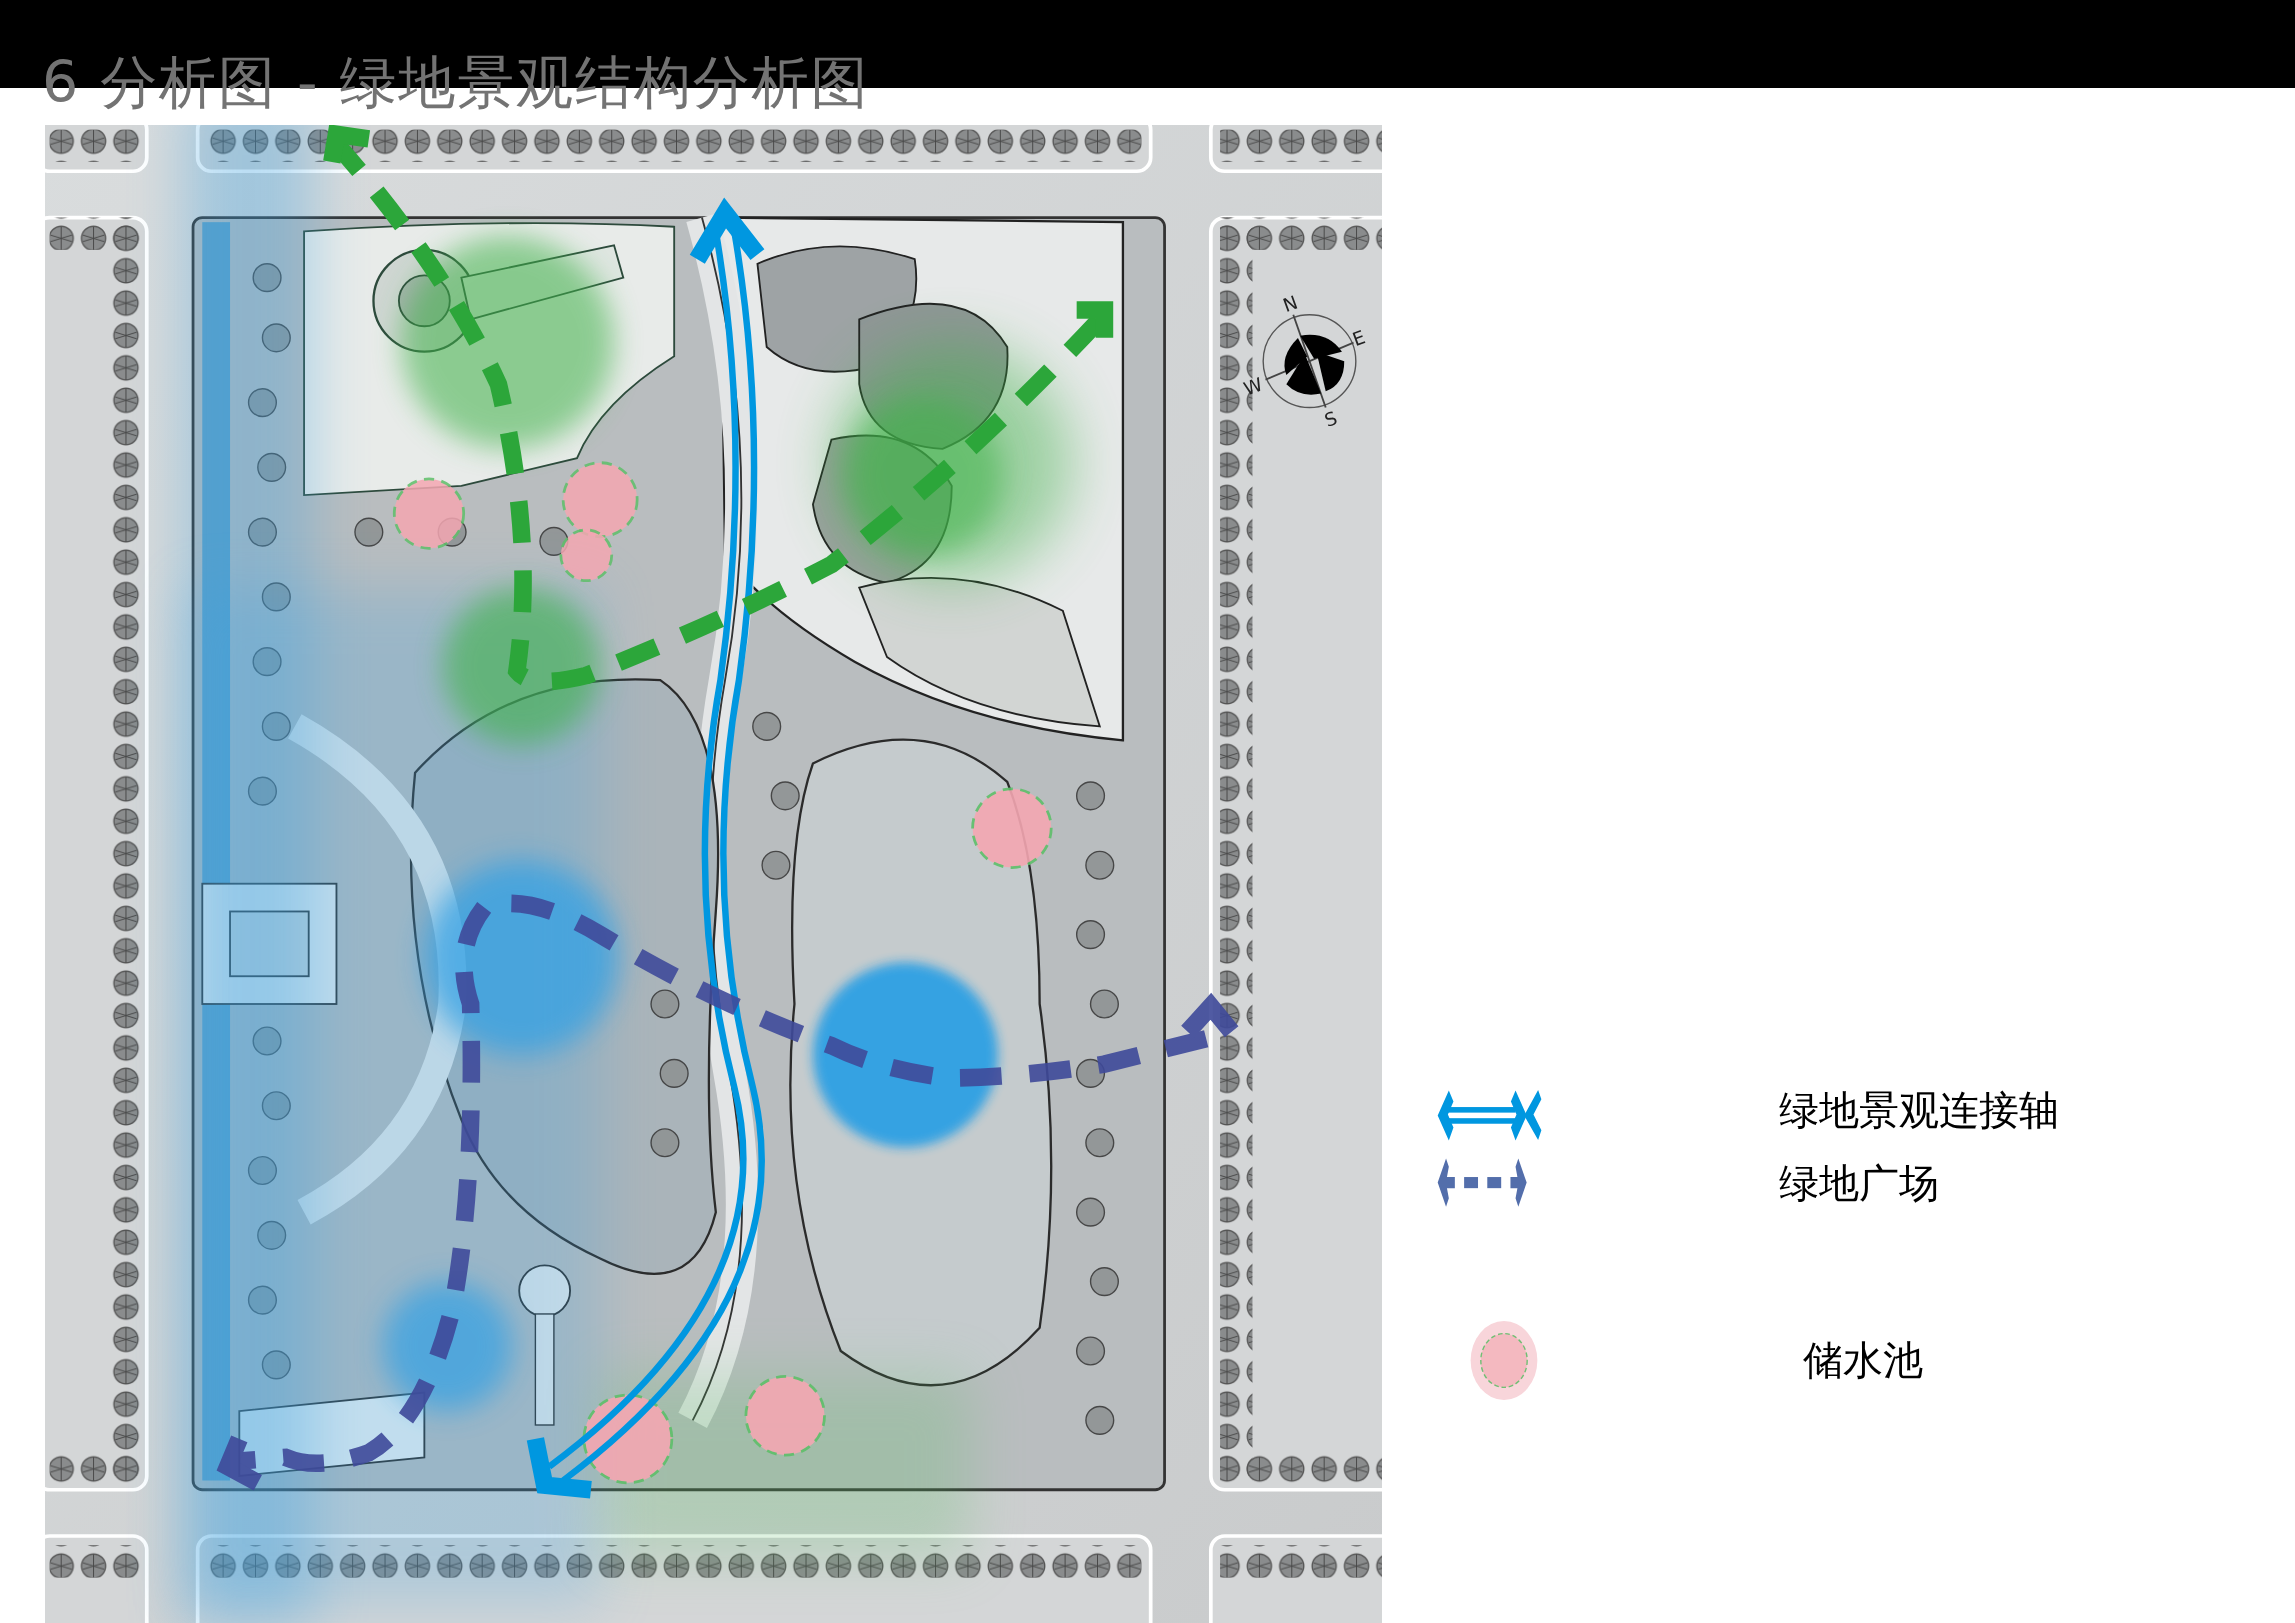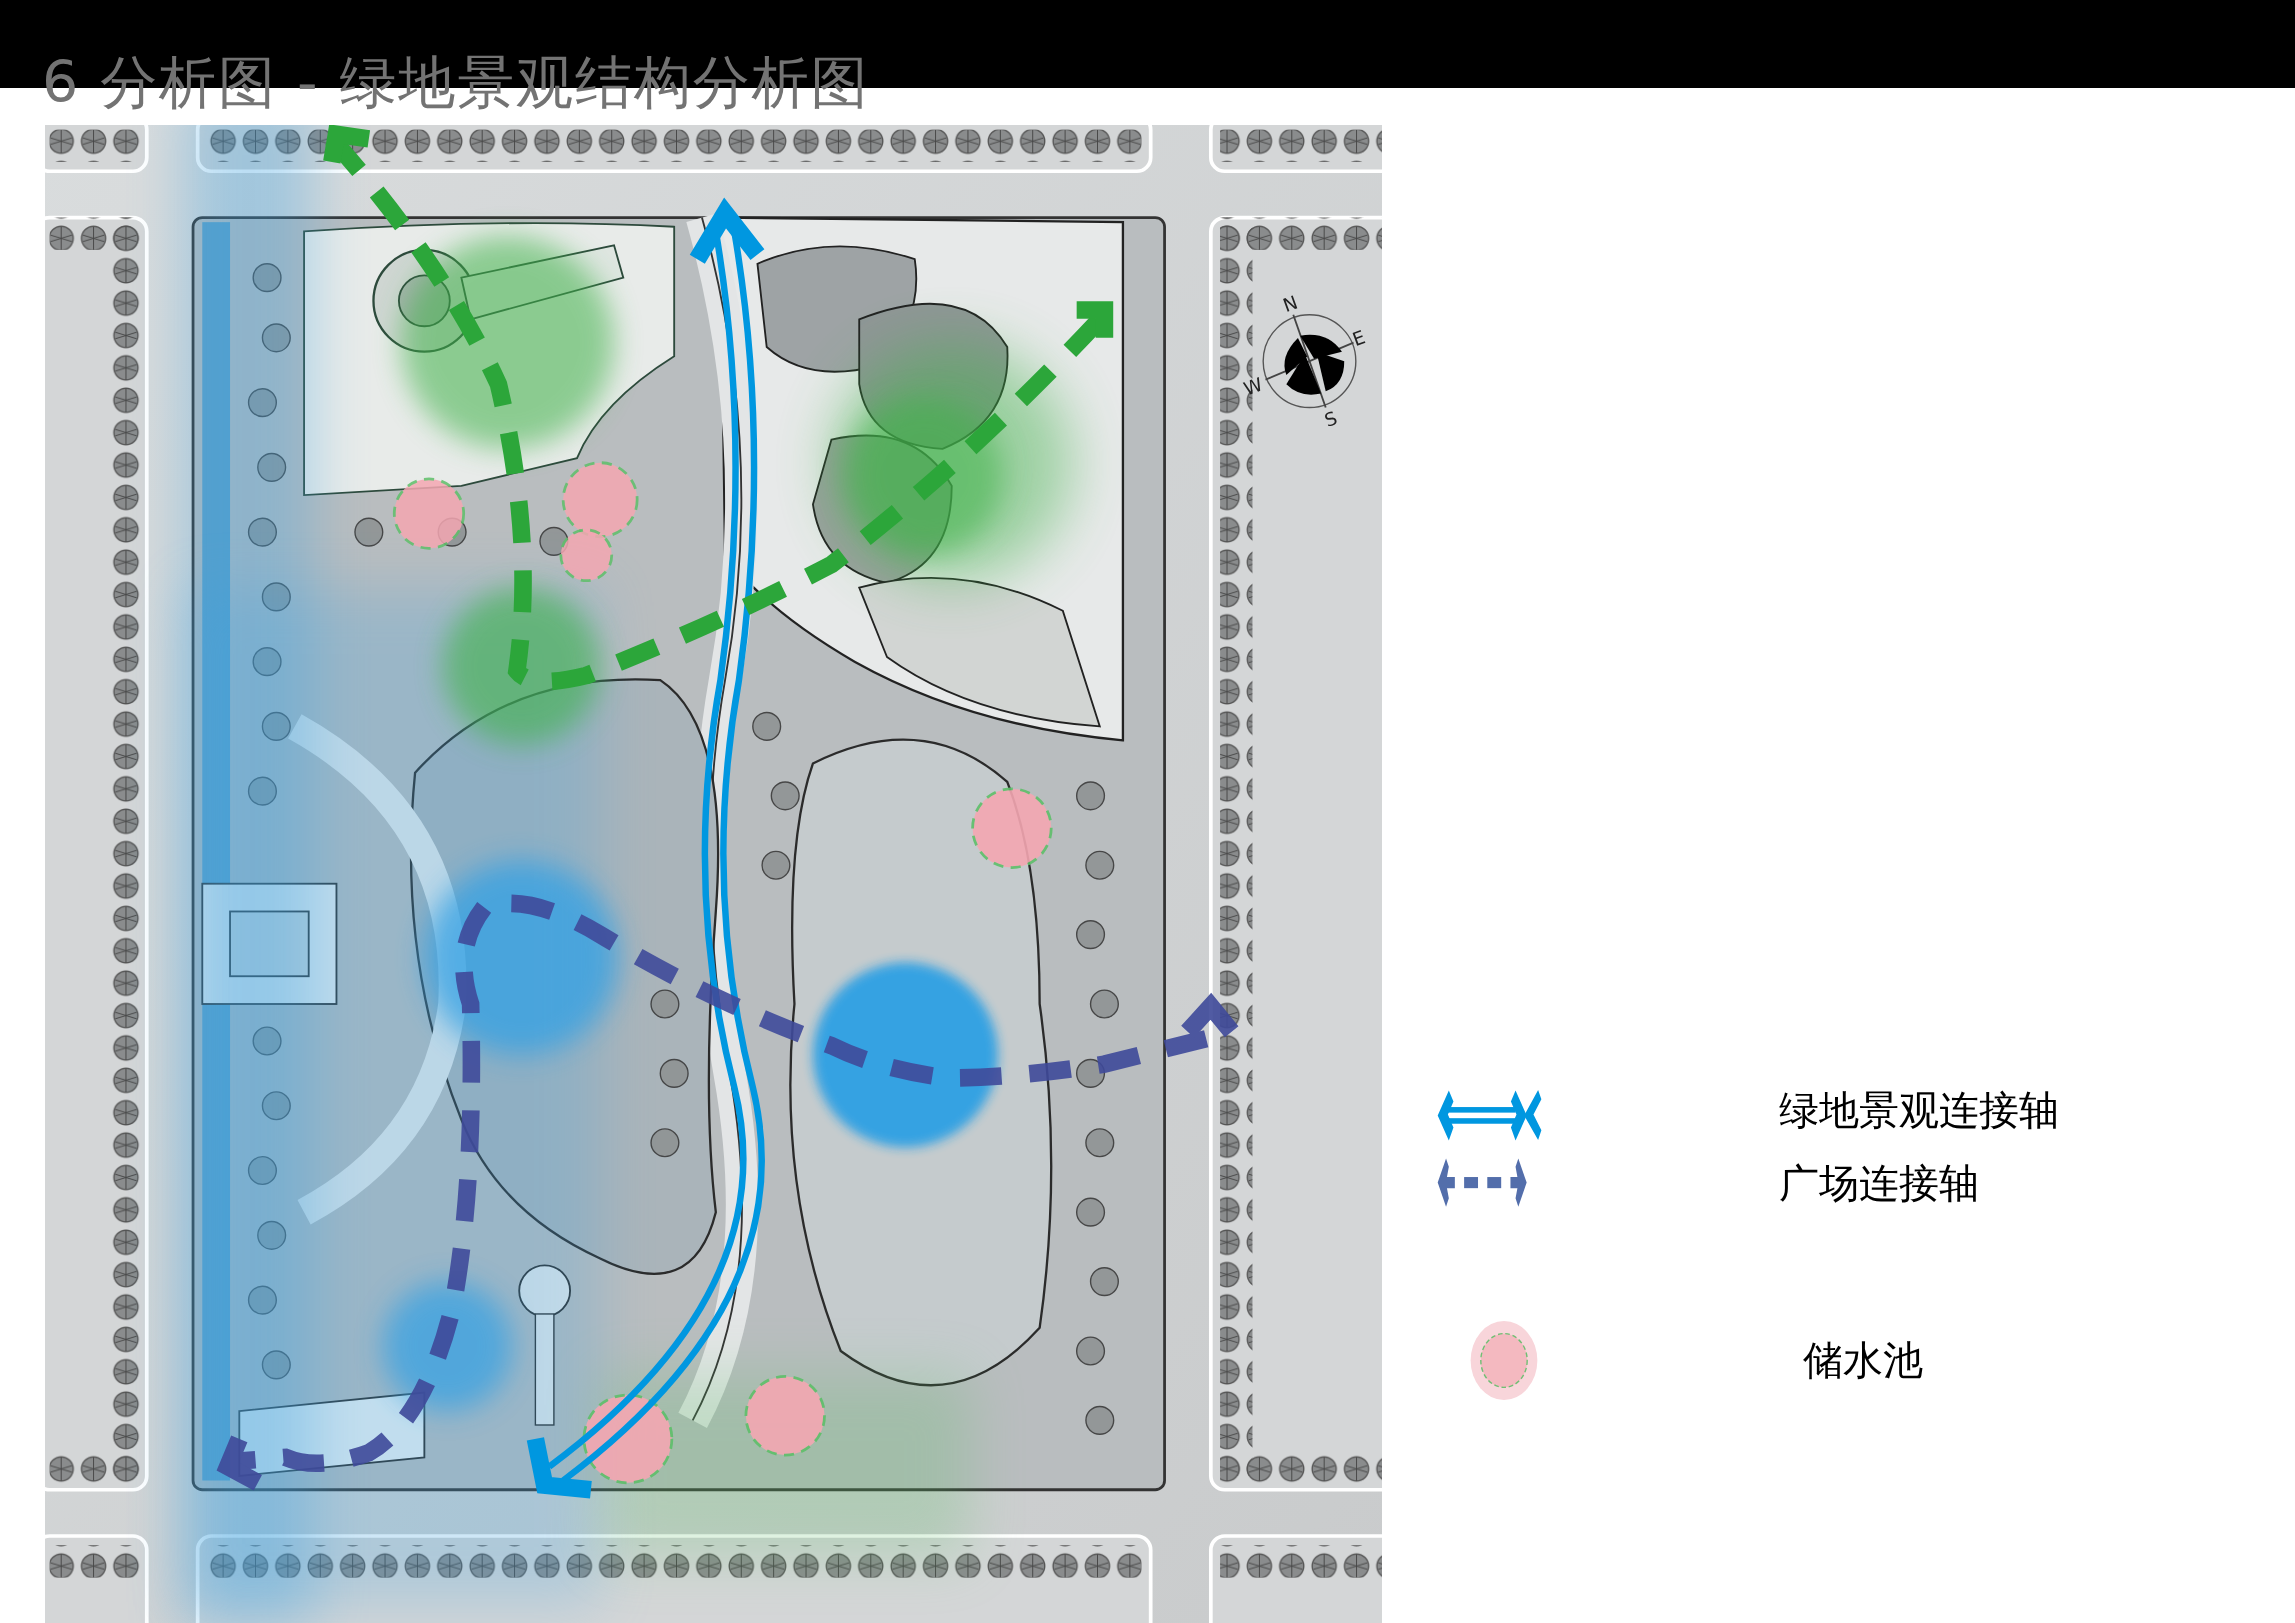--- a/index.html
+++ b/index.html
@@ -220,21 +220,21 @@
     <div class="legend-label" style="top:28px;">绿地景观连接轴</div>
   </div>
 
   <div class="legend-row" style="top:95px;">
     <svg viewBox="0 0 600 200" style="position:absolute;left:0;top:0;width:278px;height:93px;">
       <polygon points="8,70 26,18 32,36 28,58 45,58 45,82 28,82 32,104 26,122" fill="#536eab"></polygon>
       <rect x="65" y="58" width="30" height="24" fill="#536eab"></rect>
       <rect x="115" y="58" width="30" height="24" fill="#536eab"></rect>
       <polygon points="200,70 182,18 176,36 180,58 165,58 165,82 180,82 176,104 182,122" fill="#536eab"></polygon>
     </svg>
-    <div class="legend-label" style="top:5.6px;">广场连接轴</div>
+    <div class="legend-label" style="top:5.6px;">绿地广场</div>
   </div>
 
 
   <div class="legend-row" style="top:259px;">
     <svg viewBox="0 0 220 200" style="position:absolute;left:18.5px;top:0;width:102px;height:93px;">
       <ellipse cx="110" cy="100" rx="72" ry="85" fill="#f8d5da"></ellipse>
       <ellipse cx="110" cy="100" rx="50" ry="58" fill="#f4b9c0" stroke="#6fbf73" stroke-width="3" stroke-dasharray="10 6"></ellipse>
     </svg>
     <div class="legend-label" style="top:19.4px;margin-left:24px;">储水池</div>
   </div>

